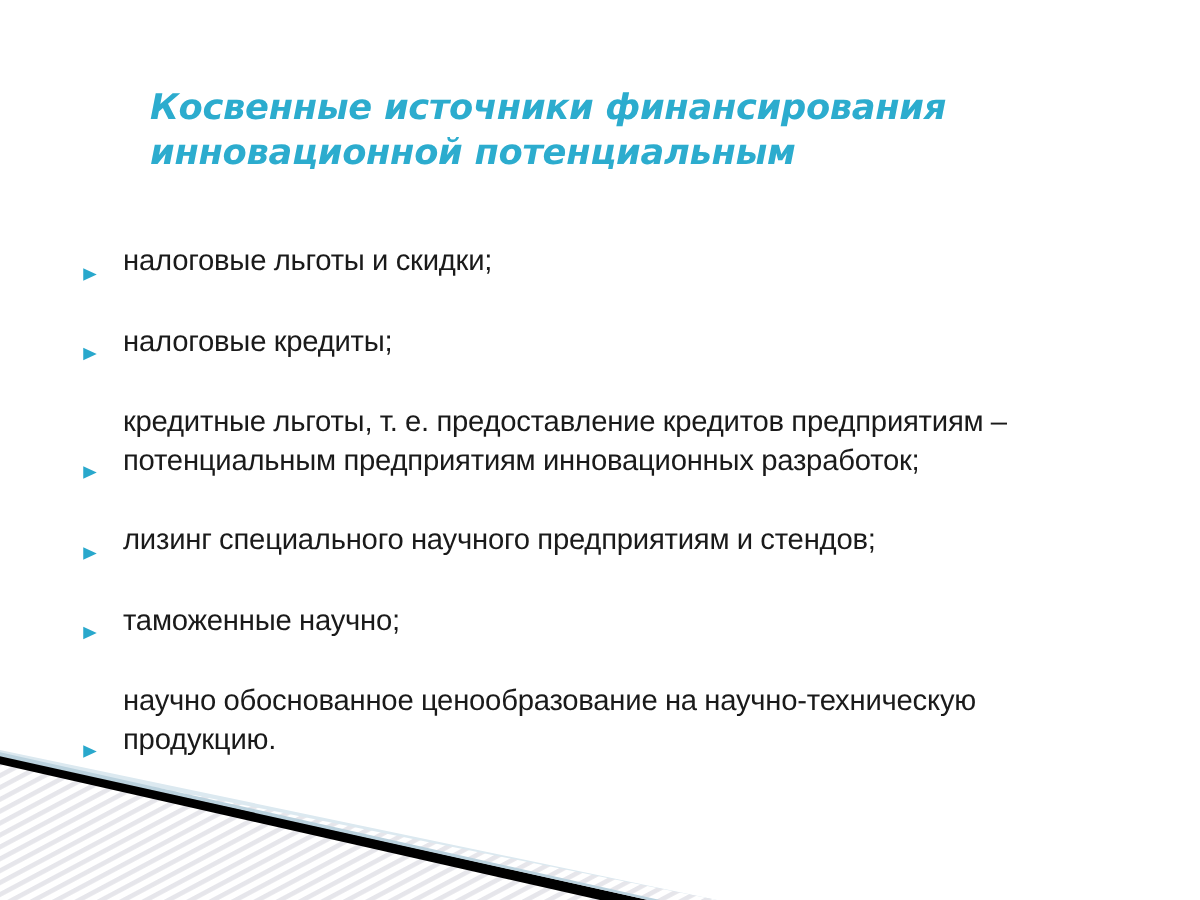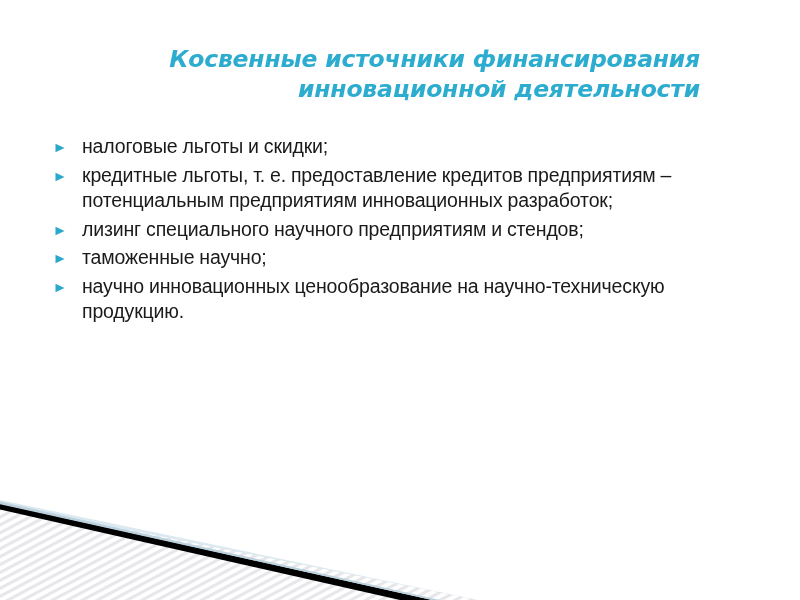--- a/index.html
+++ b/index.html
@@ -16,23 +16,23 @@
     width: 800px;
     height: 600px;
     background: #ffffff;
     overflow: hidden;
   }
 
   
   #title-block {
     position: absolute;
     left: 100px;
-    top: 44px;
+    top: 56px;
     width: 600px;
-    text-align: right;
+    text-align: left;
   }
   .title-line {
     display: block;
     font-family: "DejaVu Sans", "Liberation Sans", sans-serif;
     font-style: italic;
     font-weight: bold;
     font-size: 23.5px;
     line-height: 30px;
     letter-spacing: -0.2px;
     color: #2CACCE;
@@ -42,22 +42,23 @@
   
   #bullet-list {
     position: absolute;
     left: 55px;
     top: 134px;
     width: 660px;
   }
   .bullet-row {
     position: relative;
     display: flex;
-    align-items: flex-start;
+    align-items: flex-end;
     margin-bottom: 3px;
+    margin-top: 28px;
   }
   .bullet-marker {
     flex: 0 0 auto;
     width: 27px;
     padding-top: 9px;
     line-height: 0;
   }
   .bullet-marker svg { display: block; }
   .bullet-text {
     flex: 1 1 auto;
@@ -79,34 +80,42 @@
     pointer-events: none;
   }
 </style>
 </head>
 <body>
 
 <div id="slide">
 
   <div id="title-block">
     <span class="title-line">Косвенные источники финансирования</span>
-    <span class="title-line">инновационной деятельности</span>
+    <span class="title-line">инновационной потенциальным</span>
   </div>
 
   <div id="bullet-list">
 
     <div class="bullet-row">
       <span class="bullet-marker">
         <svg width="11" height="10" viewBox="0 0 11 10">
             <polygon points="0.5,0.8 9.5,5 0.5,9.2" fill="#29A8CC"></polygon>
           </svg>
       </span>
       <span class="bullet-text">налоговые льготы и скидки;</span>
     </div>
 
+    <div class="bullet-row">
+      <span class="bullet-marker">
+        <svg width="11" height="10" viewBox="0 0 11 10">
+            <polygon points="0.5,0.8 9.5,5 0.5,9.2" fill="#29A8CC"></polygon>
+          </svg>
+      </span>
+      <span class="bullet-text">налоговые кредиты;</span>
+    </div>
 
     <div class="bullet-row">
       <span class="bullet-marker">
         <svg width="11" height="10" viewBox="0 0 11 10">
             <polygon points="0.5,0.8 9.5,5 0.5,9.2" fill="#29A8CC"></polygon>
           </svg>
       </span>
       <span class="bullet-text">кредитные льготы, т. е. предоставление кредитов предприятиям – потенциальным предприятиям инновационных разработок;</span>
     </div>
 
@@ -129,21 +138,21 @@
       <span class="bullet-text">таможенные научно;</span>
     </div>
 
 
     <div class="bullet-row">
       <span class="bullet-marker">
         <svg width="11" height="10" viewBox="0 0 11 10">
             <polygon points="0.5,0.8 9.5,5 0.5,9.2" fill="#29A8CC"></polygon>
           </svg>
       </span>
-      <span class="bullet-text">научно инновационных ценообразование на научно-техническую продукцию.</span>
+      <span class="bullet-text">научно обоснованное ценообразование на научно-техническую продукцию.</span>
     </div>
 
   </div>
 
   <svg id="deco" viewBox="0 0 800 600">
     <defs>
       <pattern id="hatch" width="7" height="7" patternUnits="userSpaceOnUse" patternTransform="rotate(62)">
         <rect width="7" height="7" fill="#ffffff"></rect>
         <rect width="3.1" height="7" fill="#E6E6EB"></rect>
       </pattern>

